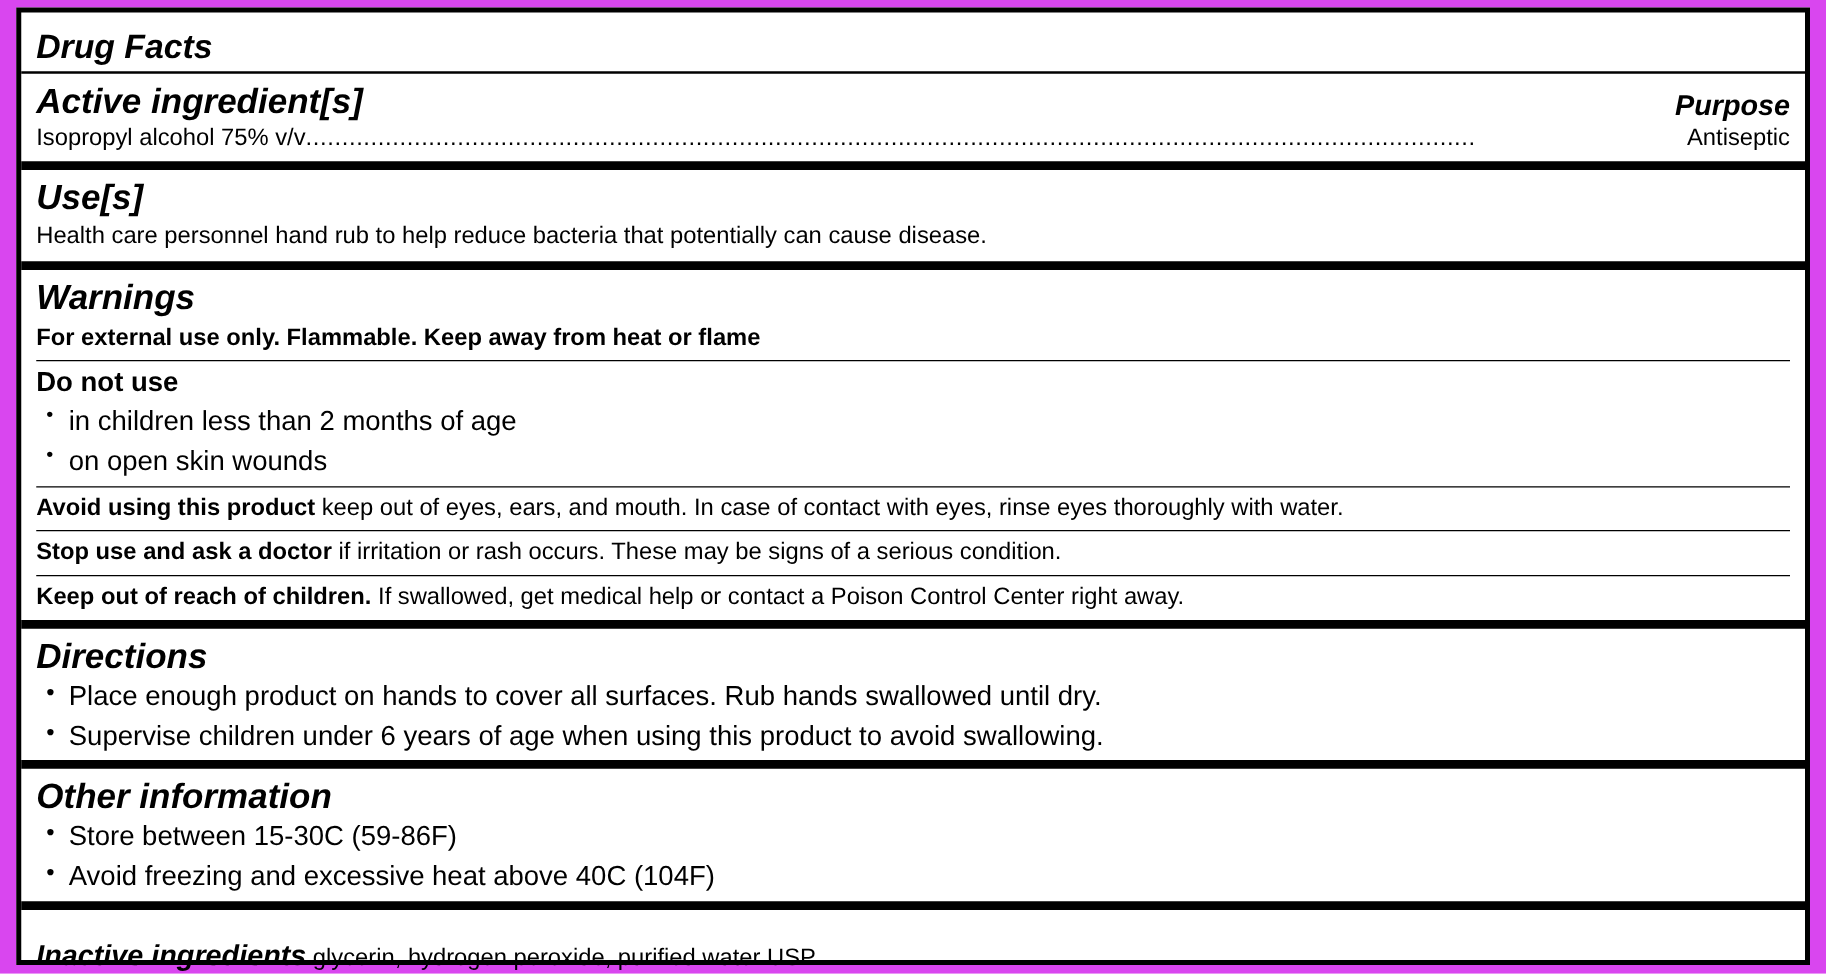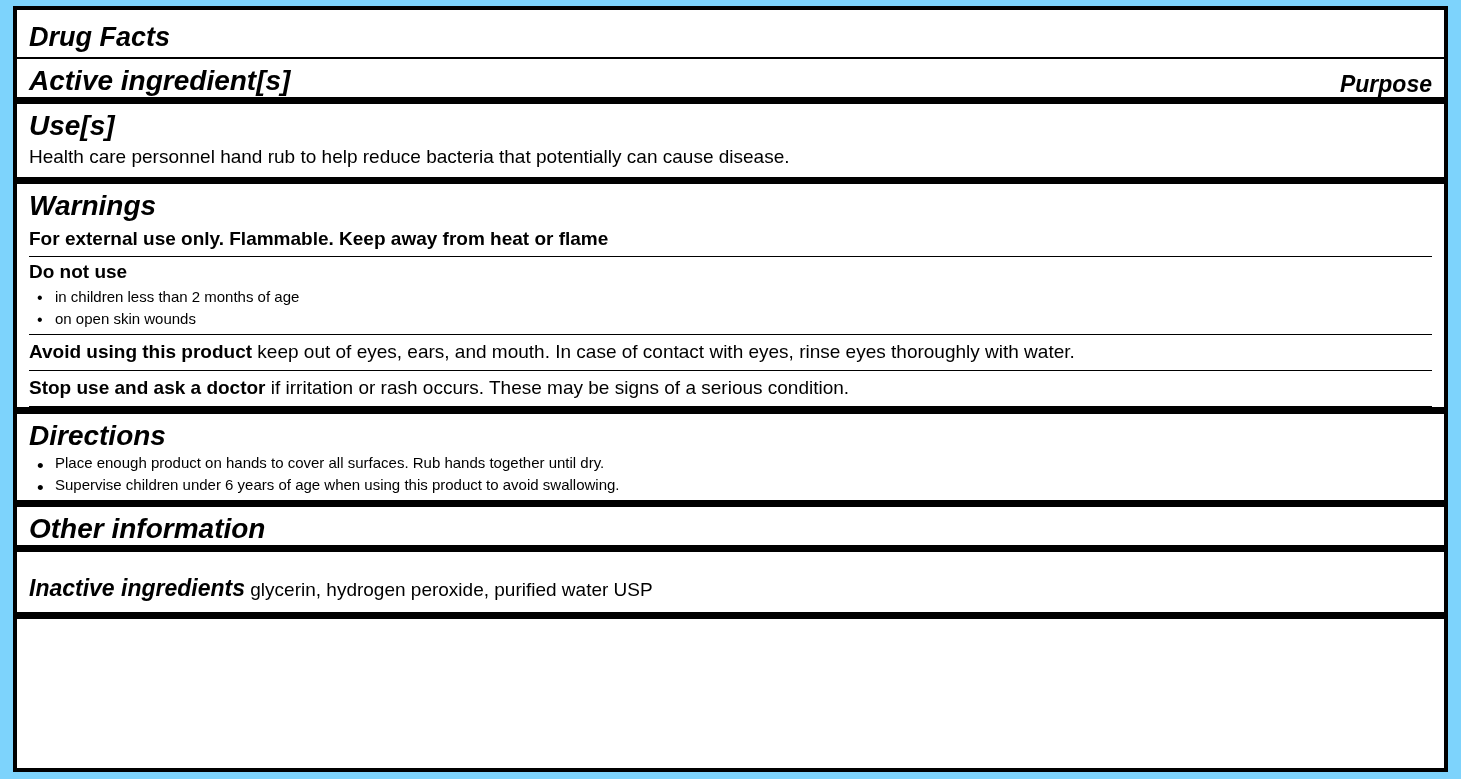--- a/index.html
+++ b/index.html
@@ -8,21 +8,21 @@
     background: #ffffff;
   }
   body {
     font-family: "Liberation Sans", sans-serif;
     color: #000000;
   }
   .page {
     width: 1461px;
     height: 779px;
     box-sizing: border-box;
-    background: #7dd3fc;
+    background: #d946ef;
     position: relative;
     padding-left: 40px;
   }
   .panel {
     position: absolute;
     left: 13px;
     top: 6px;
     width: 1435px;
     height: 766px;
     box-sizing: border-box;
@@ -97,33 +97,33 @@
     padding-bottom: 7px;
   }
   .bold-line {
     font-size: 19px;
     font-weight: bold;
     line-height: 1.3;
     padding-top: 5px;
     padding-bottom: 4px;
   }
   .sub-bold {
-    font-size: 19px;
+    font-size: 22px;
     font-weight: bold;
     line-height: 1.3;
     padding-top: 3px;
     padding-bottom: 1px;
   }
   ul.bullets {
     margin: 0;
     padding: 0 0 4px 0;
     list-style: none;
   }
   ul.bullets li {
-    font-size: 15px;
+    font-size: 22px;
     line-height: 1.35;
     padding: 1px 0 1px 26px;
     position: relative;
   }
   ul.bullets li::before {
     content: "\2022";
     position: absolute;
     left: 8px;
     top: 1px;
     font-size: 16px;
@@ -166,20 +166,25 @@
     <div class="inner">
       <div class="title">Drug Facts</div>
     </div>
     <div class="rule-thin"></div>
 
     <div class="inner">
       <div class="row-split">
         <div class="section-head">Active ingredient[s]</div>
         <div class="purpose-head">Purpose</div>
       </div>
+      <div class="ai-line">
+        <span>Isopropyl alcohol 75% v/v</span>
+        <span class="leader">..................................................................................................................................................................</span>
+        <span>Antiseptic</span>
+      </div>
     </div>
     <div class="rule-thick"></div>
 
     <div class="inner">
       <div class="section-head">Use[s]</div>
       <div class="body-text">Health care personnel hand rub to help reduce bacteria that potentially can cause disease.</div>
     </div>
     <div class="rule-thick"></div>
 
     <div class="inner">
@@ -189,34 +194,39 @@
       <div class="sub-bold">Do not use</div>
       <ul class="bullets">
         <li>in children less than 2 months of age</li>
         <li>on open skin wounds</li>
       </ul>
       <div class="rule-hair"></div>
       <div class="warn-para"><b>Avoid using this product</b><span> keep out of eyes, ears, and mouth. In case of contact with eyes, rinse eyes thoroughly with water.</span></div>
       <div class="rule-hair"></div>
       <div class="warn-para"><b>Stop use and ask a doctor</b><span> if irritation or rash occurs. These may be signs of a serious condition.</span></div>
       <div class="rule-hair"></div>
+      <div class="warn-para"><b>Keep out of reach of children.</b><span> If swallowed, get medical help or contact a Poison Control Center right away.</span></div>
     </div>
     <div class="rule-thick"></div>
 
     <div class="inner">
       <div class="section-head">Directions</div>
       <ul class="bullets big-dot">
-        <li>Place enough product on hands to cover all surfaces. Rub hands together until dry.</li>
+        <li>Place enough product on hands to cover all surfaces. Rub hands swallowed until dry.</li>
         <li>Supervise children under 6 years of age when using this product to avoid swallowing.</li>
       </ul>
     </div>
     <div class="rule-thick"></div>
 
     <div class="inner">
       <div class="section-head">Other information</div>
+      <ul class="bullets big-dot">
+        <li>Store between 15-30C (59-86F)</li>
+        <li>Avoid freezing and excessive heat above 40C (104F)</li>
+      </ul>
     </div>
     <div class="rule-thick"></div>
 
     <div class="inner">
       <div class="inact"><span class="hd">Inactive ingredients</span><span> glycerin, hydrogen peroxide, purified water USP</span></div>
     </div>
     <div class="rule-thick"></div>
 
     <div class="tail"></div>
 

